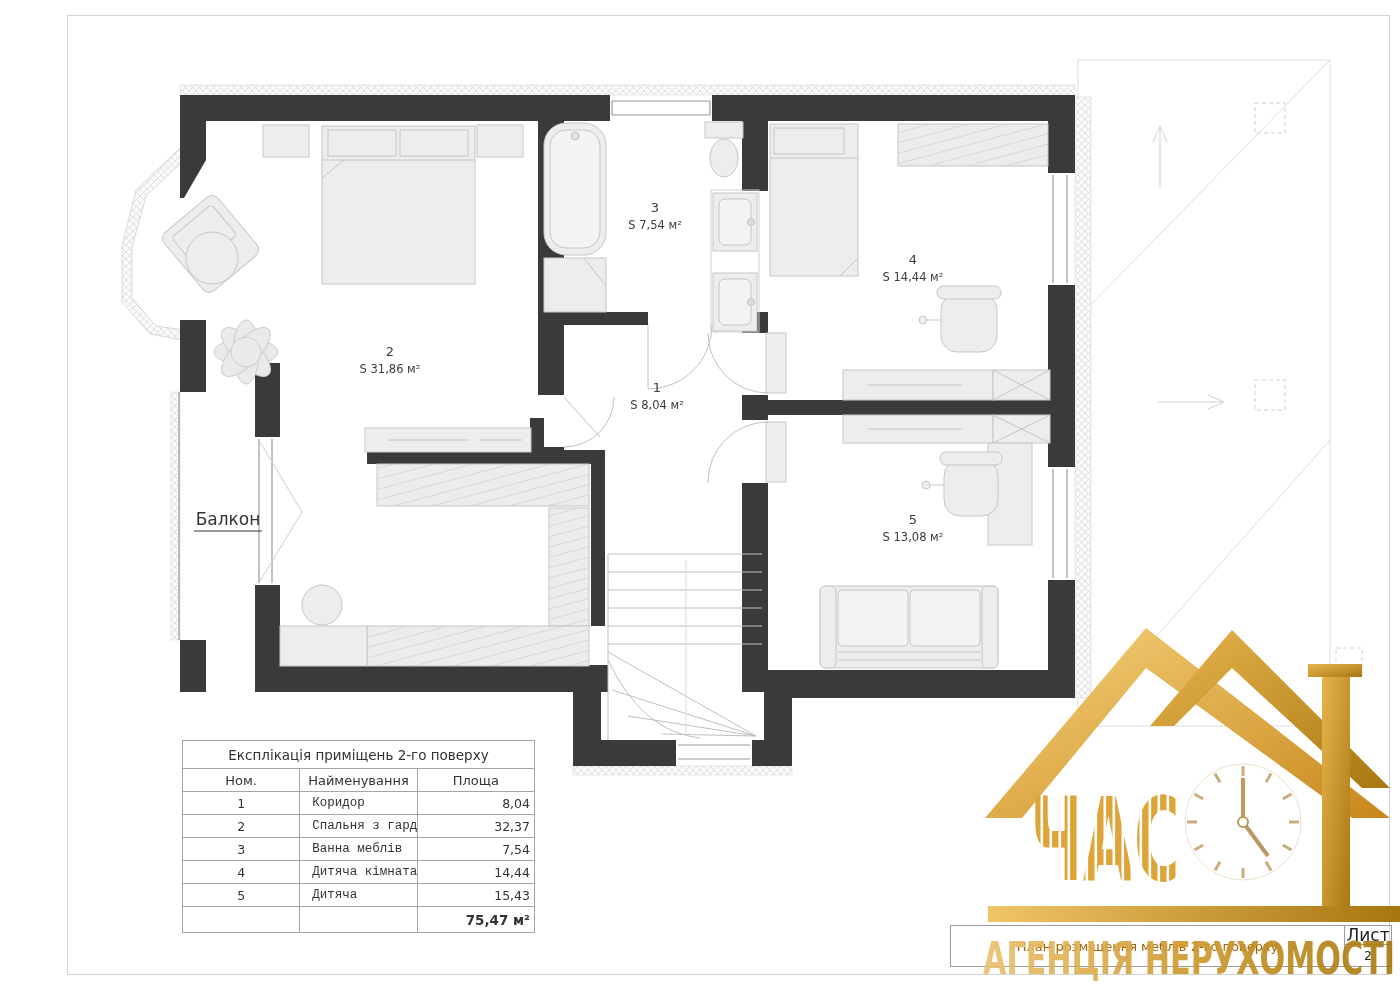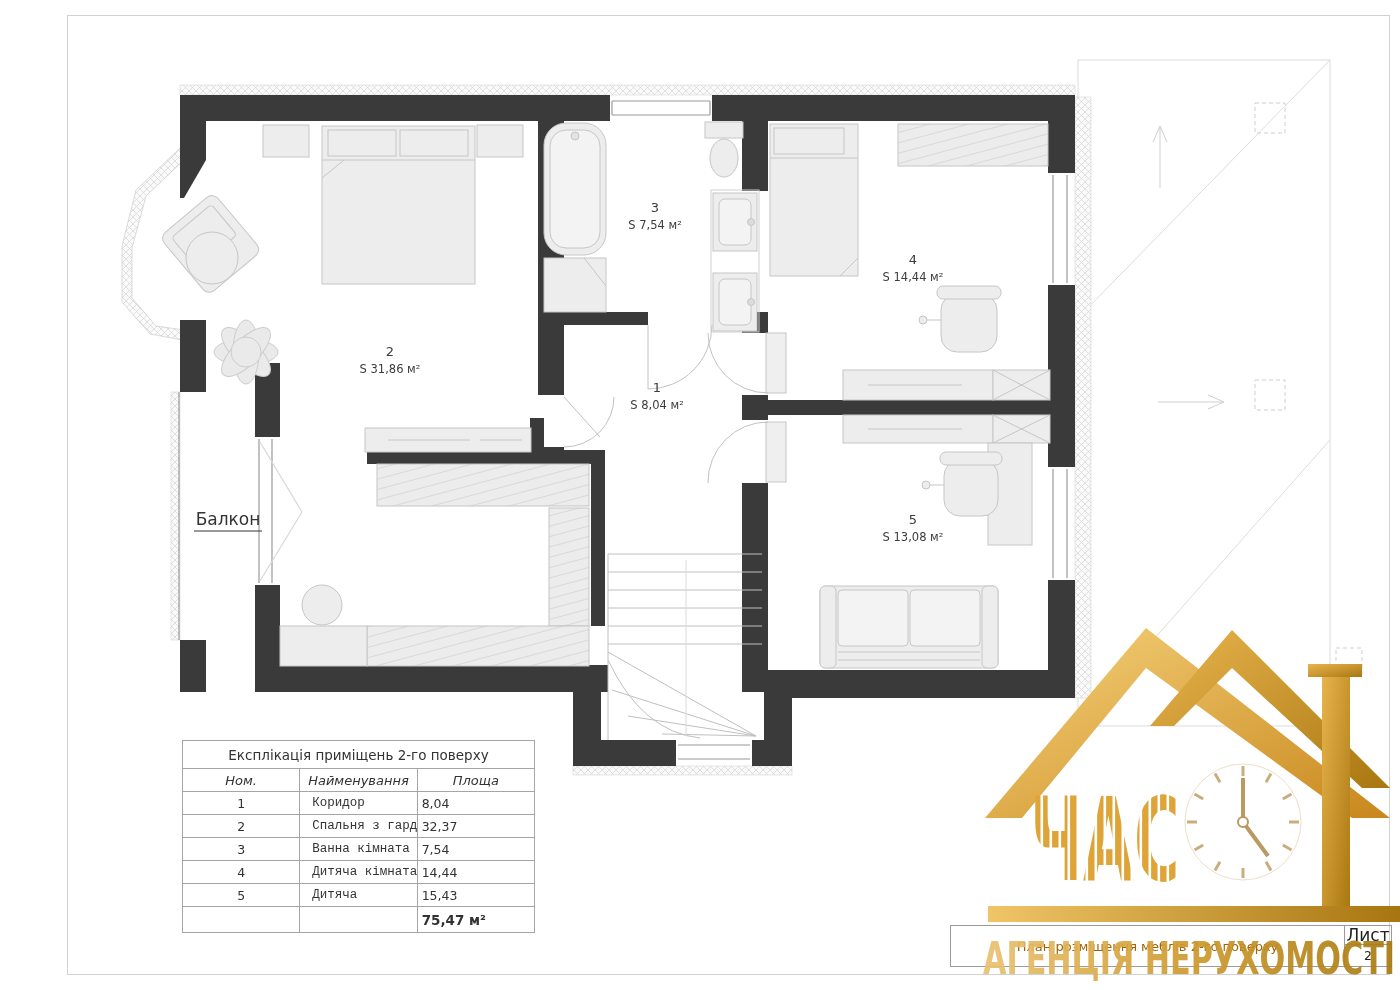--- a/index.html
+++ b/index.html
@@ -4,24 +4,24 @@
 <style>
   html,body{margin:0;padding:0;background:#fff;font-family:"DejaVu Sans",sans-serif;}
   #page{position:relative;width:1400px;height:990px;background:#fff;overflow:hidden;}
   .abs{position:absolute;}
   #page-border{left:67px;top:15px;width:1321px;height:958px;border:1px solid #d2d2d2;}
   
   #legend{left:182px;top:740px;width:353px;border-radius:10px;}
   #legend table{border-collapse:collapse;width:100%;table-layout:fixed;color:#333;}
   #legend td{border:1px solid #a5a5a5;font-size:12.5px;padding:0 4px;height:22px;overflow:hidden;white-space:nowrap;}
   #legend .t-title{text-align:center;font-size:13.5px;height:27px;}
-  #legend .t-head{text-align:center;font-size:13px;font-style:italic;}
+  #legend .t-head{text-align:center;font-size:13px;}
   #legend .c-num{text-align:center;}
   #legend .c-name{text-align:left;padding-left:12px;font-family:Liberation Mono, monospace;}
-  #legend .c-area{text-align:left;}
+  #legend .c-area{text-align:right;}
   #legend .t-total{font-weight:bold;font-size:13.5px;height:25px;}
   
   #titleblock{left:950px;top:925px;width:440px;height:40px;border:1px solid #9b9b9b;}
   #tb-main{left:0;top:0;width:393px;height:40px;display:flex;align-items:center;justify-content:center;
            font-size:13px;color:#a16207;}
   #tb-side{left:393px;top:0;width:46px;height:40px;border-left:1px solid #9b9b9b;}
   #tb-sheet{left:0;top:0;width:46px;height:18px;border-bottom:1px solid #9b9b9b;display:flex;align-items:center;justify-content:center;font-size:17px;color:#222;}
   #tb-num{left:0;top:18px;width:46px;height:22px;display:flex;align-items:center;justify-content:center;font-size:12.5px;color:#222;}
   svg{position:absolute;left:0;top:0;}
   text{font-family:"DejaVu Sans",sans-serif;}
@@ -51,21 +51,21 @@
         <td class="c-name">Коридор</td>
         <td class="c-area">8,04</td>
       </tr>
       <tr>
         <td class="c-num">2</td>
         <td class="c-name">Спальня з гардеробною</td>
         <td class="c-area">32,37</td>
       </tr>
       <tr>
         <td class="c-num">3</td>
-        <td class="c-name">Ванна кімната</td>
+        <td class="c-name">Ванна меблів</td>
         <td class="c-area">7,54</td>
       </tr>
       <tr>
         <td class="c-num">4</td>
         <td class="c-name">Дитяча кімната</td>
         <td class="c-area">14,44</td>
       </tr>
       <tr>
         <td class="c-num">5</td>
         <td class="c-name">Дитяча</td>

